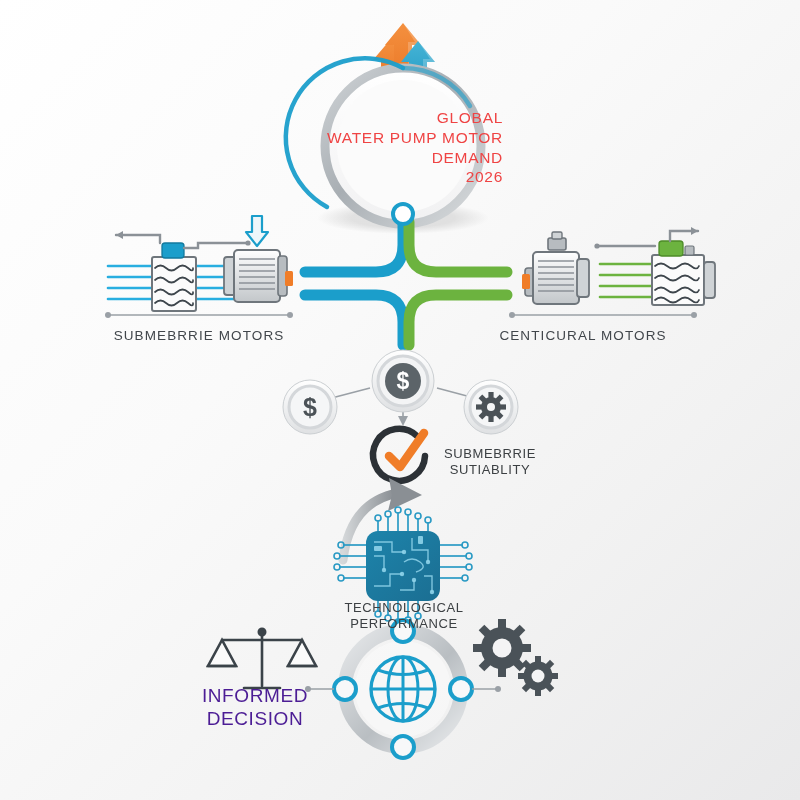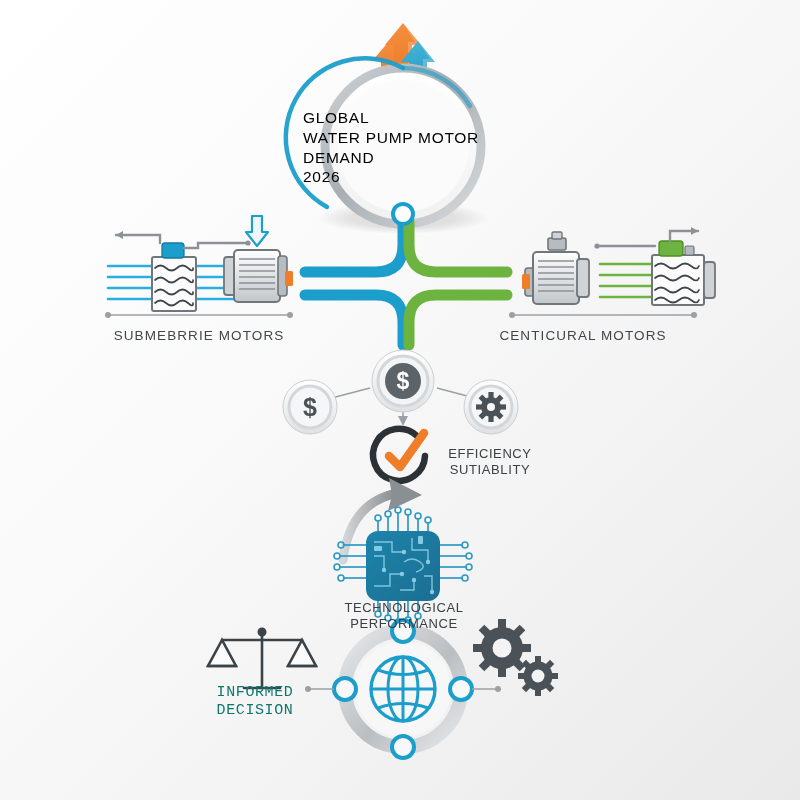--- a/index.html
+++ b/index.html
@@ -9,23 +9,23 @@
     background:linear-gradient(135deg,#ffffff 0%,#fafafa 38%,#f2f2f2 70%,#e9e9ea 100%);
   }
   #stage{position:relative;width:800px;height:800px;}
   svg.layer{position:absolute;left:0;top:0;width:800px;height:800px;}
   .lbl{
     position:absolute;text-align:center;color:#3c4043;
     letter-spacing:.4px;line-height:1.22;white-space:pre-line;
   }
   .lbl-section{font-size:13.5px;color:#41464b;letter-spacing:1.1px;}
   .lbl-mid{font-size:13px;color:#3c4043;letter-spacing:.6px;}
-  .lbl-bot{font-size:15px;color:#0f766e;letter-spacing:.6px;font-family:Liberation Mono, monospace;}
+  .lbl-bot{font-size:19px;color:#4c1d95;letter-spacing:.6px;}
   .ring-title{
-    position:absolute;text-align:left;color:#000000;
+    position:absolute;text-align:right;color:#ef4444;
     font-size:15.5px;line-height:1.28;letter-spacing:.7px;white-space:pre-line;
   }
 </style>
 </head>
 <body>
 
 <div id="stage">
 
   <svg class="layer" viewBox="0 0 800 800">
     <defs>
@@ -396,21 +396,21 @@
   <div class="ring-title" style="left:303px;top:108px;width:200px;">GLOBAL
 WATER PUMP MOTOR
 DEMAND
 2026</div>
 
   <div class="lbl lbl-section" style="left:103px;top:328px;width:192px;">SUBMEBRRIE MOTORS</div>
 
   <div class="lbl lbl-section" style="left:487px;top:328px;width:192px;">CENTICURAL MOTORS</div>
 
 
-  <div class="lbl lbl-mid" style="left:424px;top:446px;width:132px;">EFFICIENCY
+  <div class="lbl lbl-mid" style="left:424px;top:446px;width:132px;">SUBMEBRRIE
 SUTIABLITY</div>
 
   <div class="lbl lbl-mid" style="left:330px;top:600px;width:148px;">TECHNOLOGICAL
 PERFORMANCE</div>
 
   <div class="lbl lbl-bot" style="left:195px;top:684px;width:120px;">INFORMED
 DECISION</div>
 
 
 </div>

